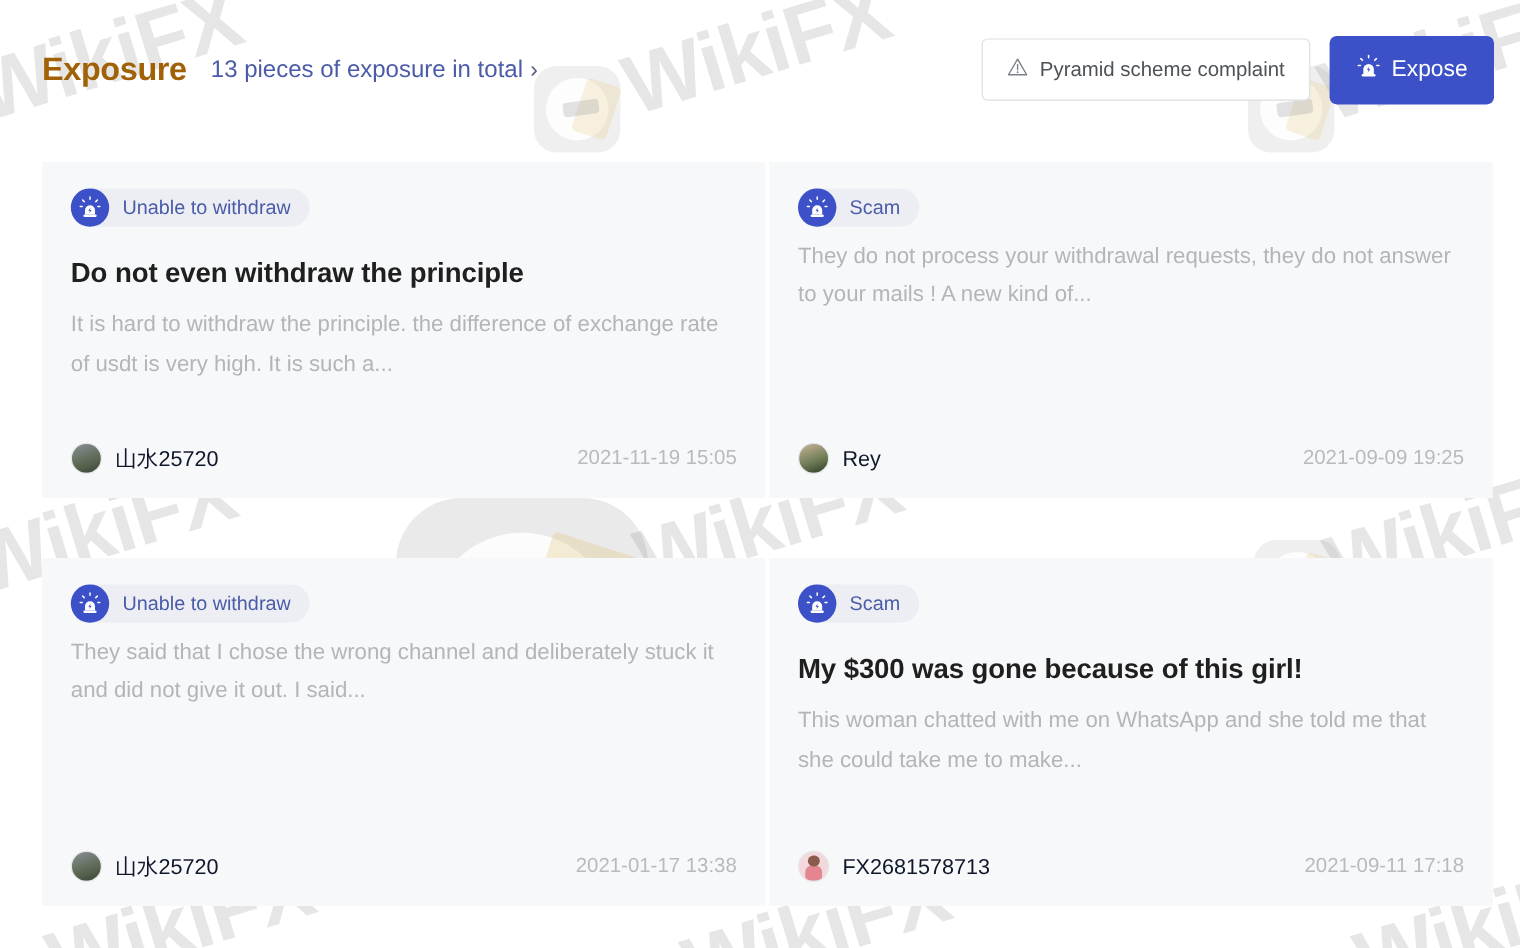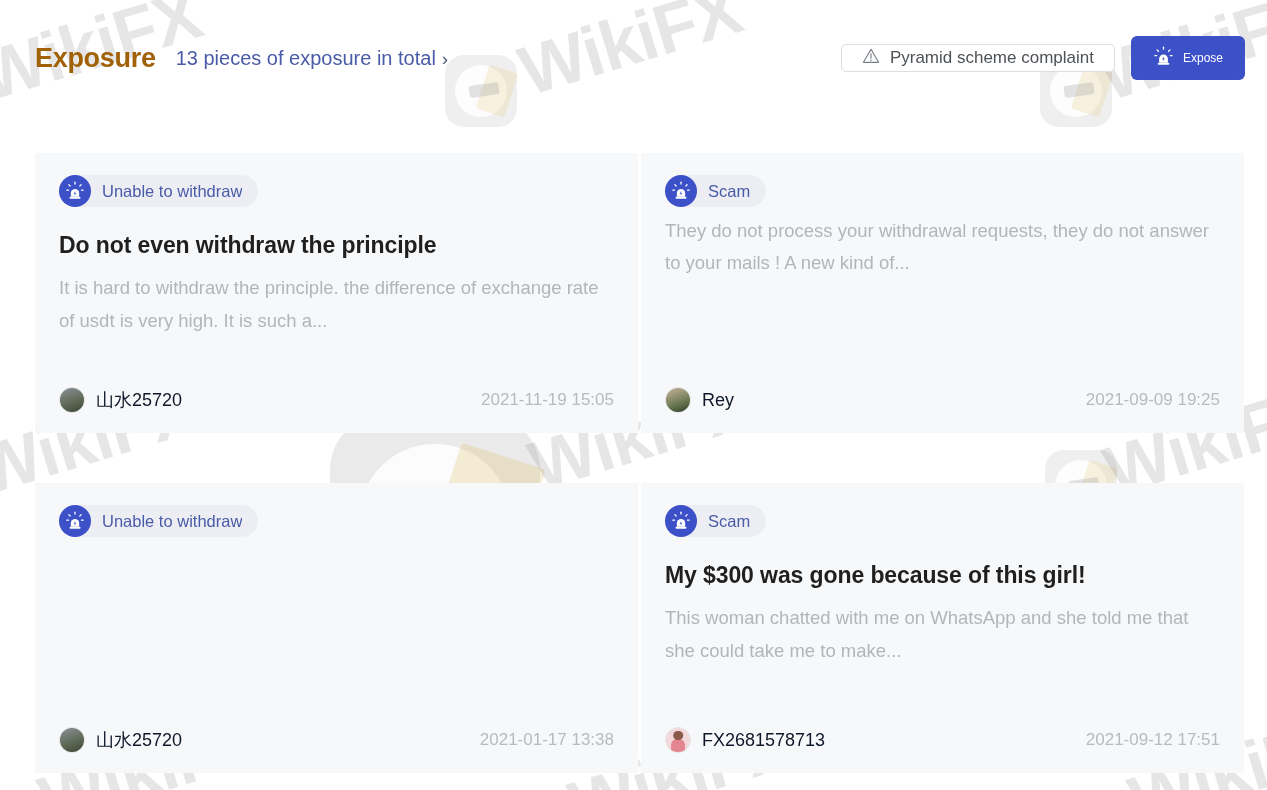--- a/index.html
+++ b/index.html
@@ -108,50 +108,50 @@
   .header-actions {
     margin-left: auto;
     display: flex;
     align-items: center;
     gap: 16px;
   }
   .btn-outline {
     display: flex;
     align-items: center;
     gap: 10px;
-    height: 28px;
+    height: 52px;
     padding: 0 20px;
     border: 1px solid #dcdee3;
     border-radius: 5px;
     background: #ffffff;
     font-size: 17px;
     color: #4d5257;
     cursor: pointer;
     white-space: nowrap;
   }
   .btn-primary {
     display: flex;
     align-items: center;
     gap: 9px;
-    height: 44px;
+    height: 57px;
     padding: 0 22px;
     border: none;
     border-radius: 6px;
     background: #3c50c8;
-    font-size: 12px;
+    font-size: 19px;
     color: #ffffff;
     cursor: pointer;
     white-space: nowrap;
   }
 
   
   .grid {
     position: absolute;
     left: 35px;
-    top: 153px;
+    top: 135px;
     width: 1209px;
     display: grid;
     grid-template-columns: 603px 603px;
     grid-template-rows: 280px 290px;
     column-gap: 3px;
     row-gap: 50px;
     z-index: 10;
   }
   .card {
     background: #f7f8fa;
@@ -418,20 +418,21 @@
               <line x1="2.2" y1="11" x2="4.2" y2="11"></line>
               <line x1="21.8" y1="11" x2="19.8" y2="11"></line>
             </g>
             <path d="M7 19 v-4.4 a5 5 0 0 1 10 0 V19 Z" fill="#ffffff"></path>
             <rect x="5.4" y="19" width="13.2" height="2.4" rx="1.2" fill="#ffffff"></rect>
             <path d="M12.6 12 l-2.3 3.1 h1.6 l-0.6 2.4 2.4-3.2 h-1.7 Z" fill="#3c50c8"></path>
           </svg>
         </span>
         <span class="badge-label">Unable to withdraw</span>
       </div>
+      <div class="card-desc">They said that I chose the wrong channel and deliberately stuck it and did not give it out. I said...</div>
       <div class="card-footer">
         <span class="avatar">
             <span class="a-top"></span>
           </span>
         <span class="author">山水25720</span>
         <span class="timestamp">2021-01-17 13:38</span>
       </div>
     </div>
 
     <div class="card">
@@ -450,18 +451,18 @@
             <path d="M12.6 12 l-2.3 3.1 h1.6 l-0.6 2.4 2.4-3.2 h-1.7 Z" fill="#3c50c8"></path>
           </svg>
         </span>
         <span class="badge-label">Scam</span>
       </div>
       <div class="card-title">My $300 was gone because of this girl!</div>
       <div class="card-desc">This woman chatted with me on WhatsApp and she told me that she could take me to make...</div>
       <div class="card-footer">
         <span class="avatar a-pink"></span>
         <span class="author">FX2681578713</span>
-        <span class="timestamp">2021-09-12 17:51</span>
+        <span class="timestamp">2021-09-11 17:18</span>
       </div>
     </div>
 
   </div>
 </div>
 
 </body></html>

